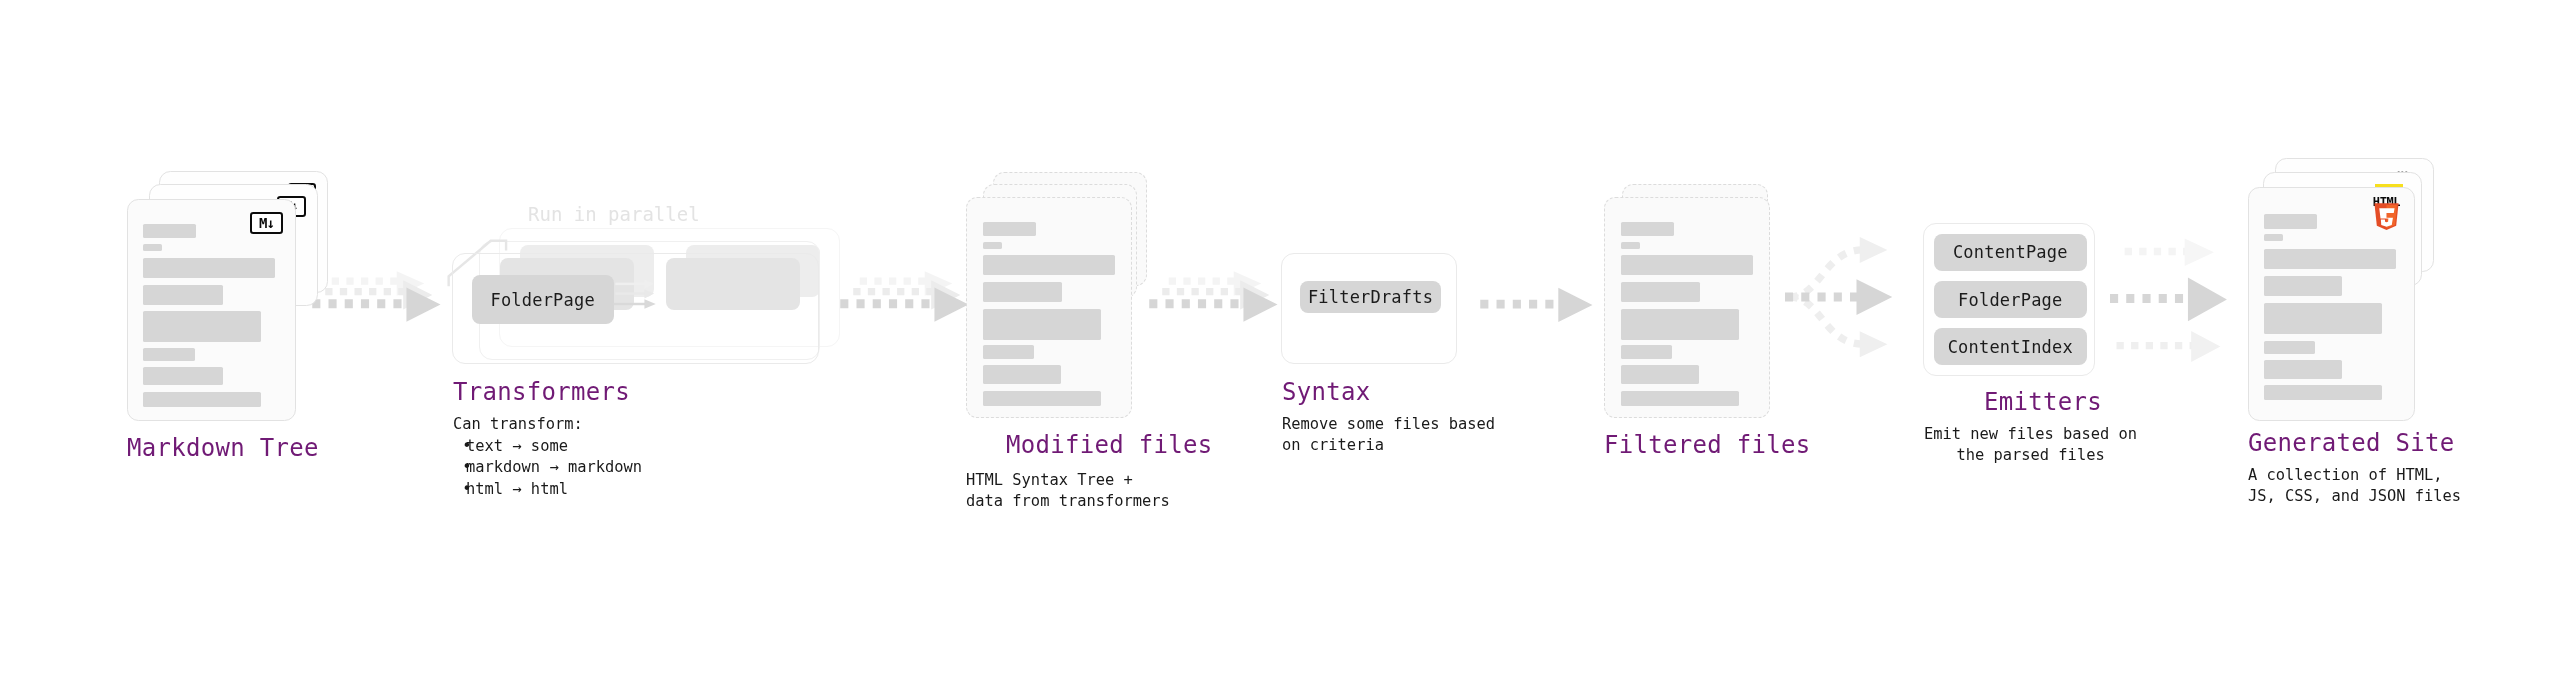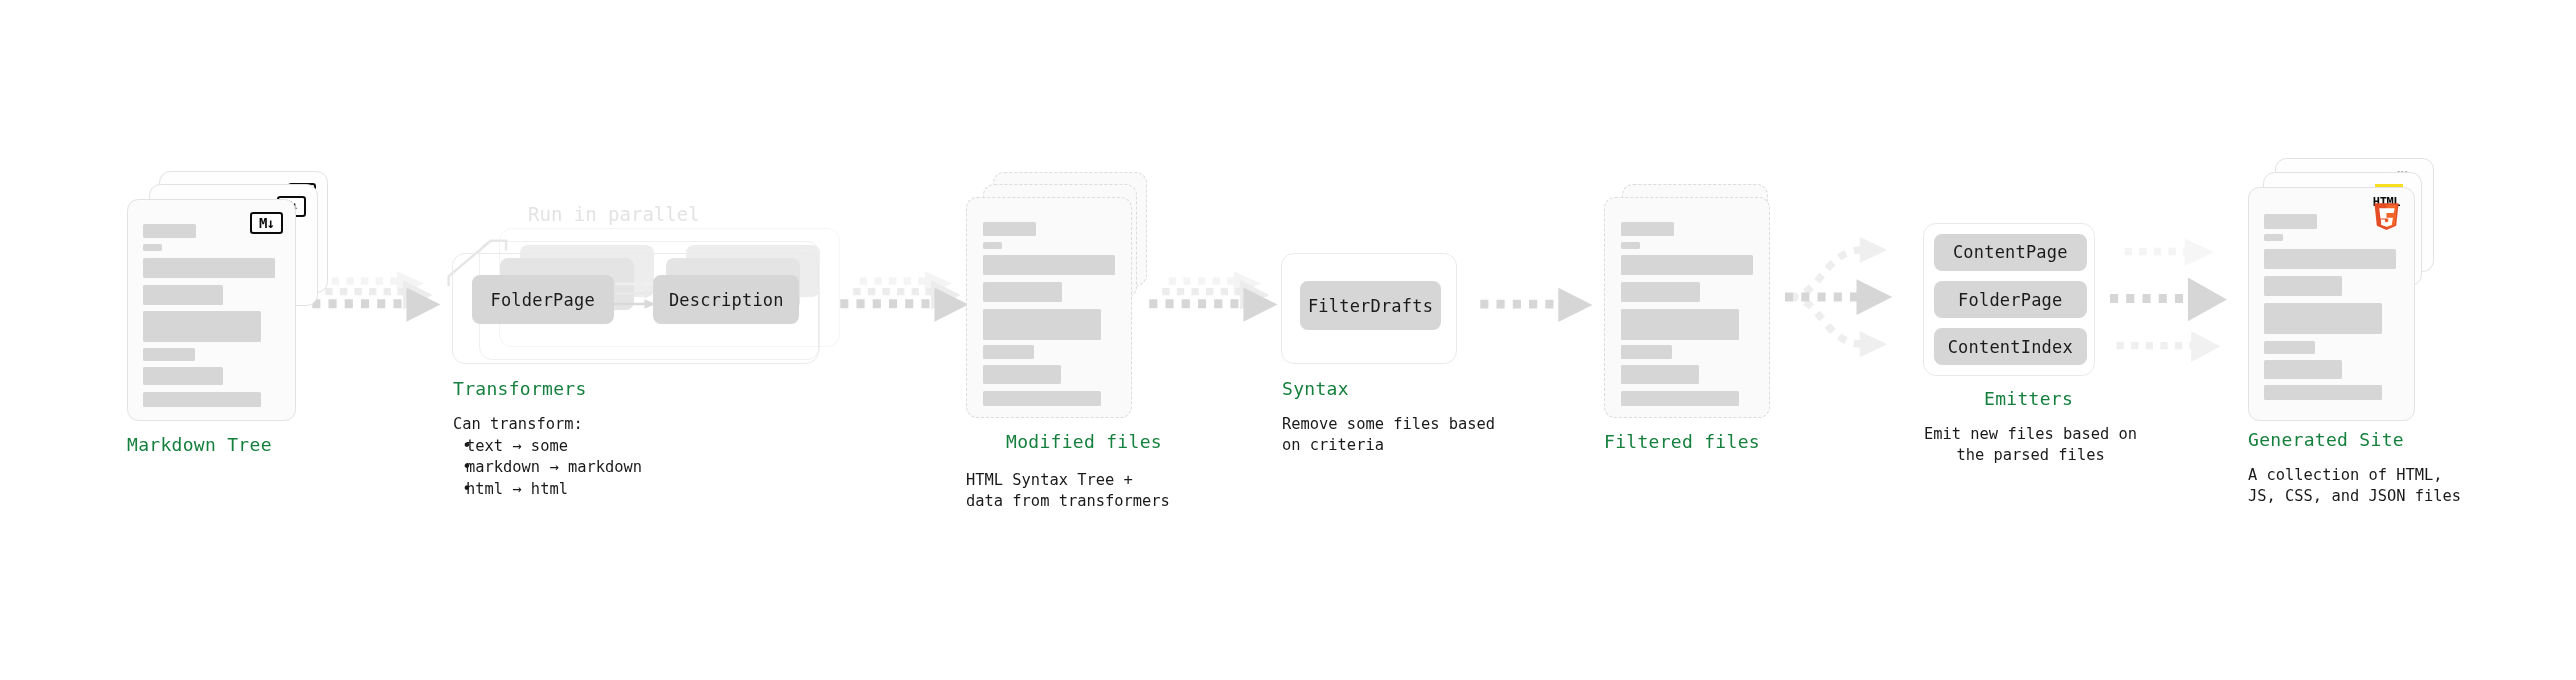--- a/index.html
+++ b/index.html
@@ -42,22 +42,22 @@
     letter-spacing: 0.2px;
     display: flex; align-items: center; justify-content: center;
     white-space: nowrap;
   }
   .chip.g1 { background: #e4e4e4; color: transparent; }
   .chip.g2 { background: #ededed; color: transparent; }
 
   
   .stage-title {
     position: absolute;
-    font-size: 18px;
-    color: #15803d;
+    font-size: 24px;
+    color: #701a75;
     letter-spacing: 0.3px;
     white-space: nowrap;
   }
   .stage-desc {
     position: absolute;
     font-size: 15.4px;
     line-height: 1.38;
     color: #1a1a1a;
     white-space: pre-line;
   }
@@ -150,21 +150,20 @@
       <div class="chip g1" style="right:19.5px; top:16.3px; width:134px; height:52px;">&nbsp;</div>
     </div>
 
     <svg class="arrowsvg" style="left:445px; top:202px; width:106px; height:89px;" viewBox="0 0 130 110">
       <path d="M4 104 L4 92 L56 48 L75 48 L75 60" fill="none" stroke="#e6e6e6" stroke-width="3"></path>
     </svg>
     <div class="note" style="left:528px; top:203px;">Run in parallel</div>
 
     <div class="gbox" style="left:452px; top:253px; width:367px; height:111px;">
       <div class="chip" style="left:18.7px; top:21px; width:142px; height:49px;">FolderPage</div>
-      <div class="chip" style="right:18.7px; top:21px; width:146px; height:49px;">Description</div>
 
       <svg class="arrowsvg" style="left:159px; top:21px; width:52px; height:50px;" viewBox="0 0 64 62">
         <g stroke="#efefef" stroke-width="3" fill="#efefef">
           <line x1="4" y1="11" x2="42" y2="11"></line>
             <polygon points="40,6 52,11 40,17" stroke="none"></polygon>
         </g>
         <g stroke="#e9e9e9" stroke-width="3" fill="#e9e9e9">
           <line x1="4" y1="23" x2="42" y2="23"></line>
             <polygon points="40,18 52,23 40,29" stroke="none"></polygon>
         </g>
@@ -227,21 +226,21 @@
         <polygon points="116,15 152,33 116,51" stroke="none"></polygon>
     </g>
     <g stroke="#d6d6d6" stroke-width="11" stroke-dasharray="10 10" fill="#d6d6d6">
       <line x1="4" y1="44" x2="124" y2="44"></line>
         <polygon points="120,24 162,45 120,66" stroke="none"></polygon>
     </g>
   </svg>
 
   <div>
     <div class="gbox" style="left:1281px; top:253px; width:176px; height:111px;">
-      <div class="chip" style="left:18px; top:27px; width:141px; height:49px;">FilterDrafts</div>
+      <div class="chip" style="left:18px; top:27px; width:141px; height:32px;">FilterDrafts</div>
     </div>
     <div class="stage-title" style="left:1282px; top:378px;">Syntax</div>
     <div class="stage-desc" style="left:1282px; top:414px;">Remove some files based
 on criteria</div>
   </div>
 
   <svg class="arrowsvg" style="left:1477px; top:291px; width:122px; height:36px;" viewBox="0 0 150 44">
     <g stroke="#d6d6d6" stroke-width="11" stroke-dasharray="10 10" fill="#d6d6d6">
       <line x1="4" y1="16" x2="104" y2="16"></line>
       <polygon points="100,-4 142,17 100,38" stroke="none"></polygon>

